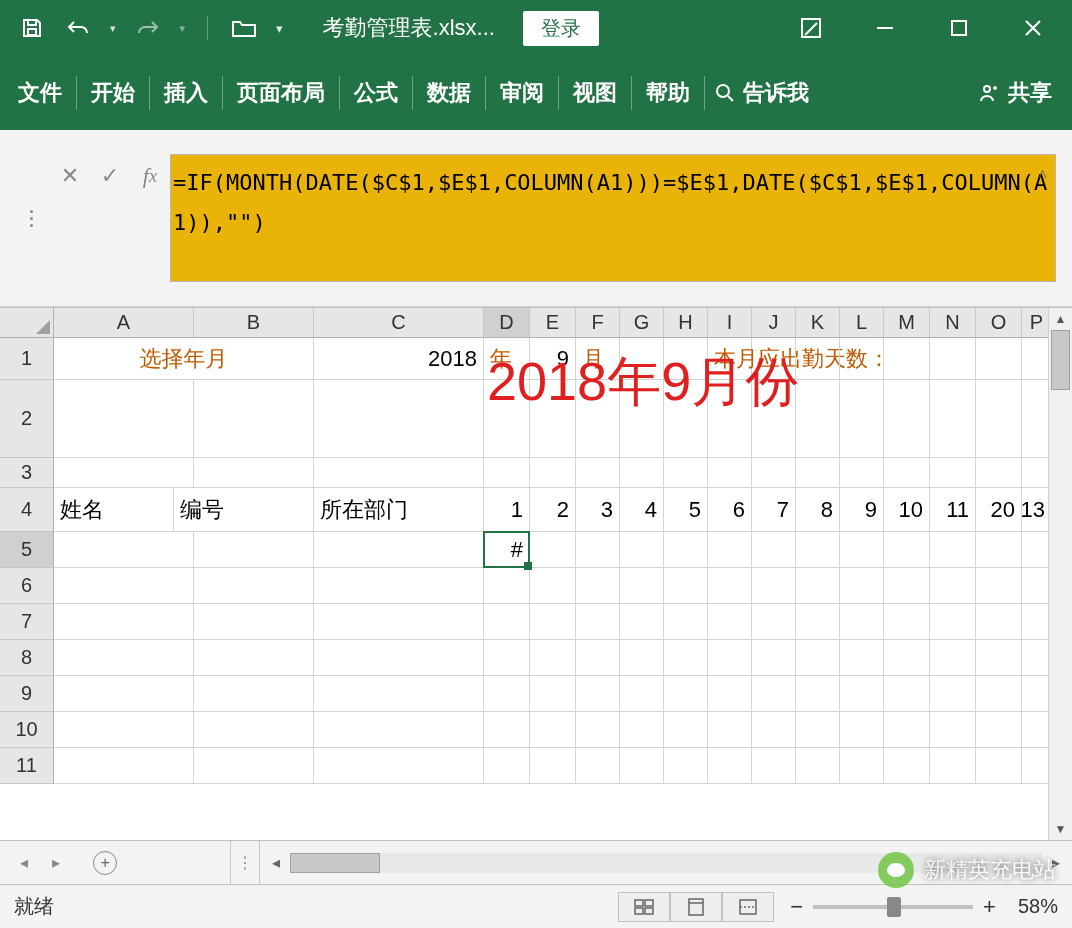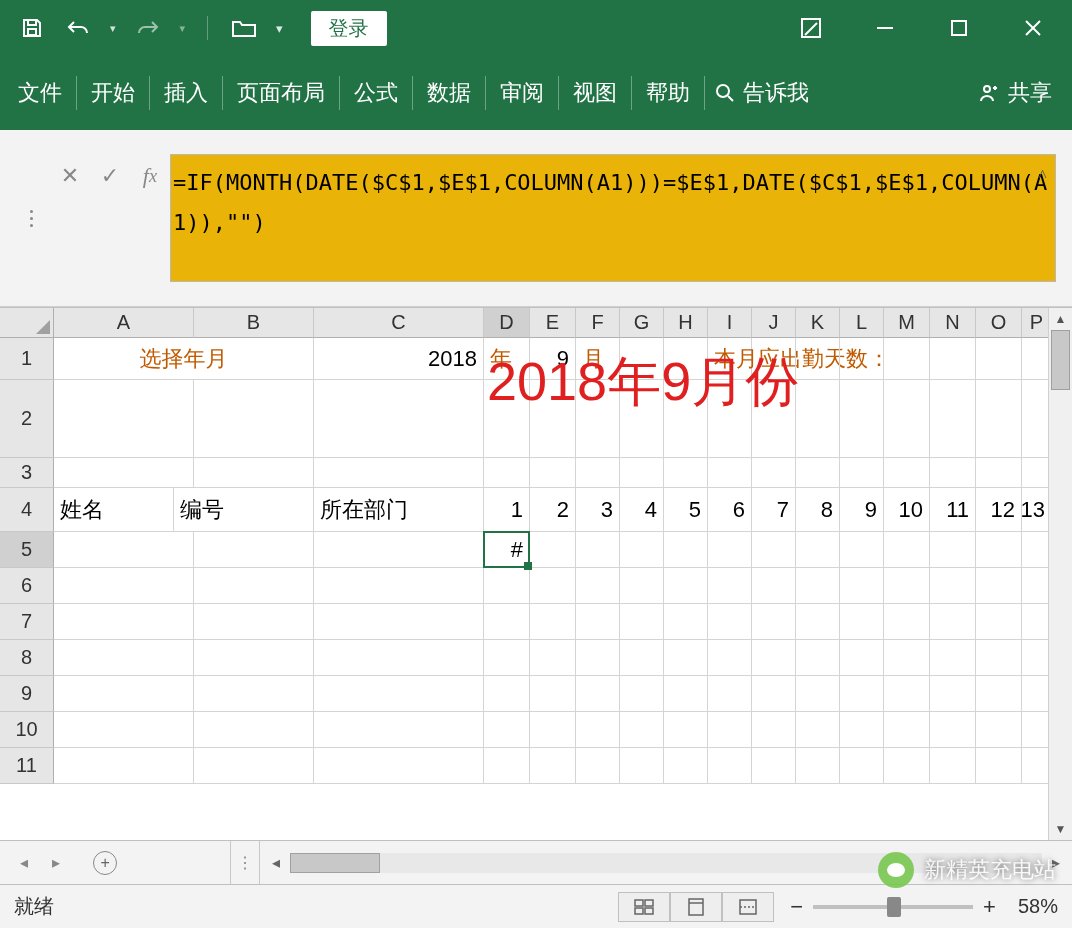--- a/index.html
+++ b/index.html
@@ -65,20 +65,21 @@
 }
 
 
 .ribbon {
   height: 74px;
   background: #217346;
   display: flex;
   align-items: center;
   padding: 0 10px;
   color: #fff;
+  font-weight: bold;
 }
 .ribbon .tab {
   padding: 8px 8px;
   font-size: 22px;
   cursor: pointer;
   white-space: nowrap;
 }
 .ribbon .sep {
   width: 1px; height: 34px;
   background: rgba(255,255,255,0.35);
@@ -479,20 +480,21 @@
     </div>
     <span style="color:#fff;font-size:11px;opacity:.45">▾</span>
     <div class="divider"></div>
     <div class="icon-btn">
       <svg width="26" height="22" viewBox="0 0 26 22" fill="none" stroke="#fff" stroke-width="2">
           <path d="M2 5h7l2 3h13v11H2z"></path>
         </svg>
     </div>
     <span style="color:#fff;font-size:13px;opacity:.85">▾</span>
   </div>
+  <div class="title-text">考勤管理表.xlsx...</div>
   <div class="login-btn">登录</div>
   <div class="title-right">
     <div class="win-btn">
       <svg width="22" height="22" viewBox="0 0 22 22" fill="none" stroke="#fff" stroke-width="2">
           <rect x="2" y="2" width="18" height="18"></rect>
           <path d="M5 18l12-12"></path>
         </svg>
     </div>
     <div class="win-btn">
       <svg width="20" height="20" viewBox="0 0 20 20" stroke="#fff" stroke-width="2">
@@ -664,21 +666,21 @@
             <div class="cell right" style="width: 46px; height: 44px;">2</div>
             <div class="cell right" style="width: 44px; height: 44px;">3</div>
             <div class="cell right" style="width: 44px; height: 44px;">4</div>
             <div class="cell right" style="width: 44px; height: 44px;">5</div>
             <div class="cell right" style="width: 44px; height: 44px;">6</div>
             <div class="cell right" style="width: 44px; height: 44px;">7</div>
             <div class="cell right" style="width: 44px; height: 44px;">8</div>
             <div class="cell right" style="width: 44px; height: 44px;">9</div>
             <div class="cell right" style="width: 46px; height: 44px;">10</div>
             <div class="cell right" style="width: 46px; height: 44px;">11</div>
-            <div class="cell right" style="width: 46px; height: 44px;">12</div>
+            <div class="cell right" style="width: 46px; height: 44px;">20</div>
             <div class="cell right" style="width: 30px; height: 44px;">13</div>
           </div>
           <div class="cell-row">
             <div class="cell" style="width: 140px; height: 36px;"></div>
             <div class="cell" style="width: 120px; height: 36px;"></div>
             <div class="cell" style="width: 170px; height: 36px;"></div>
             <div class="cell right" style="width: 46px; height: 36px;">#</div>
             <div class="cell" style="width: 46px; height: 36px;"></div>
             <div class="cell" style="width: 44px; height: 36px;"></div>
             <div class="cell" style="width: 44px; height: 36px;"></div>

